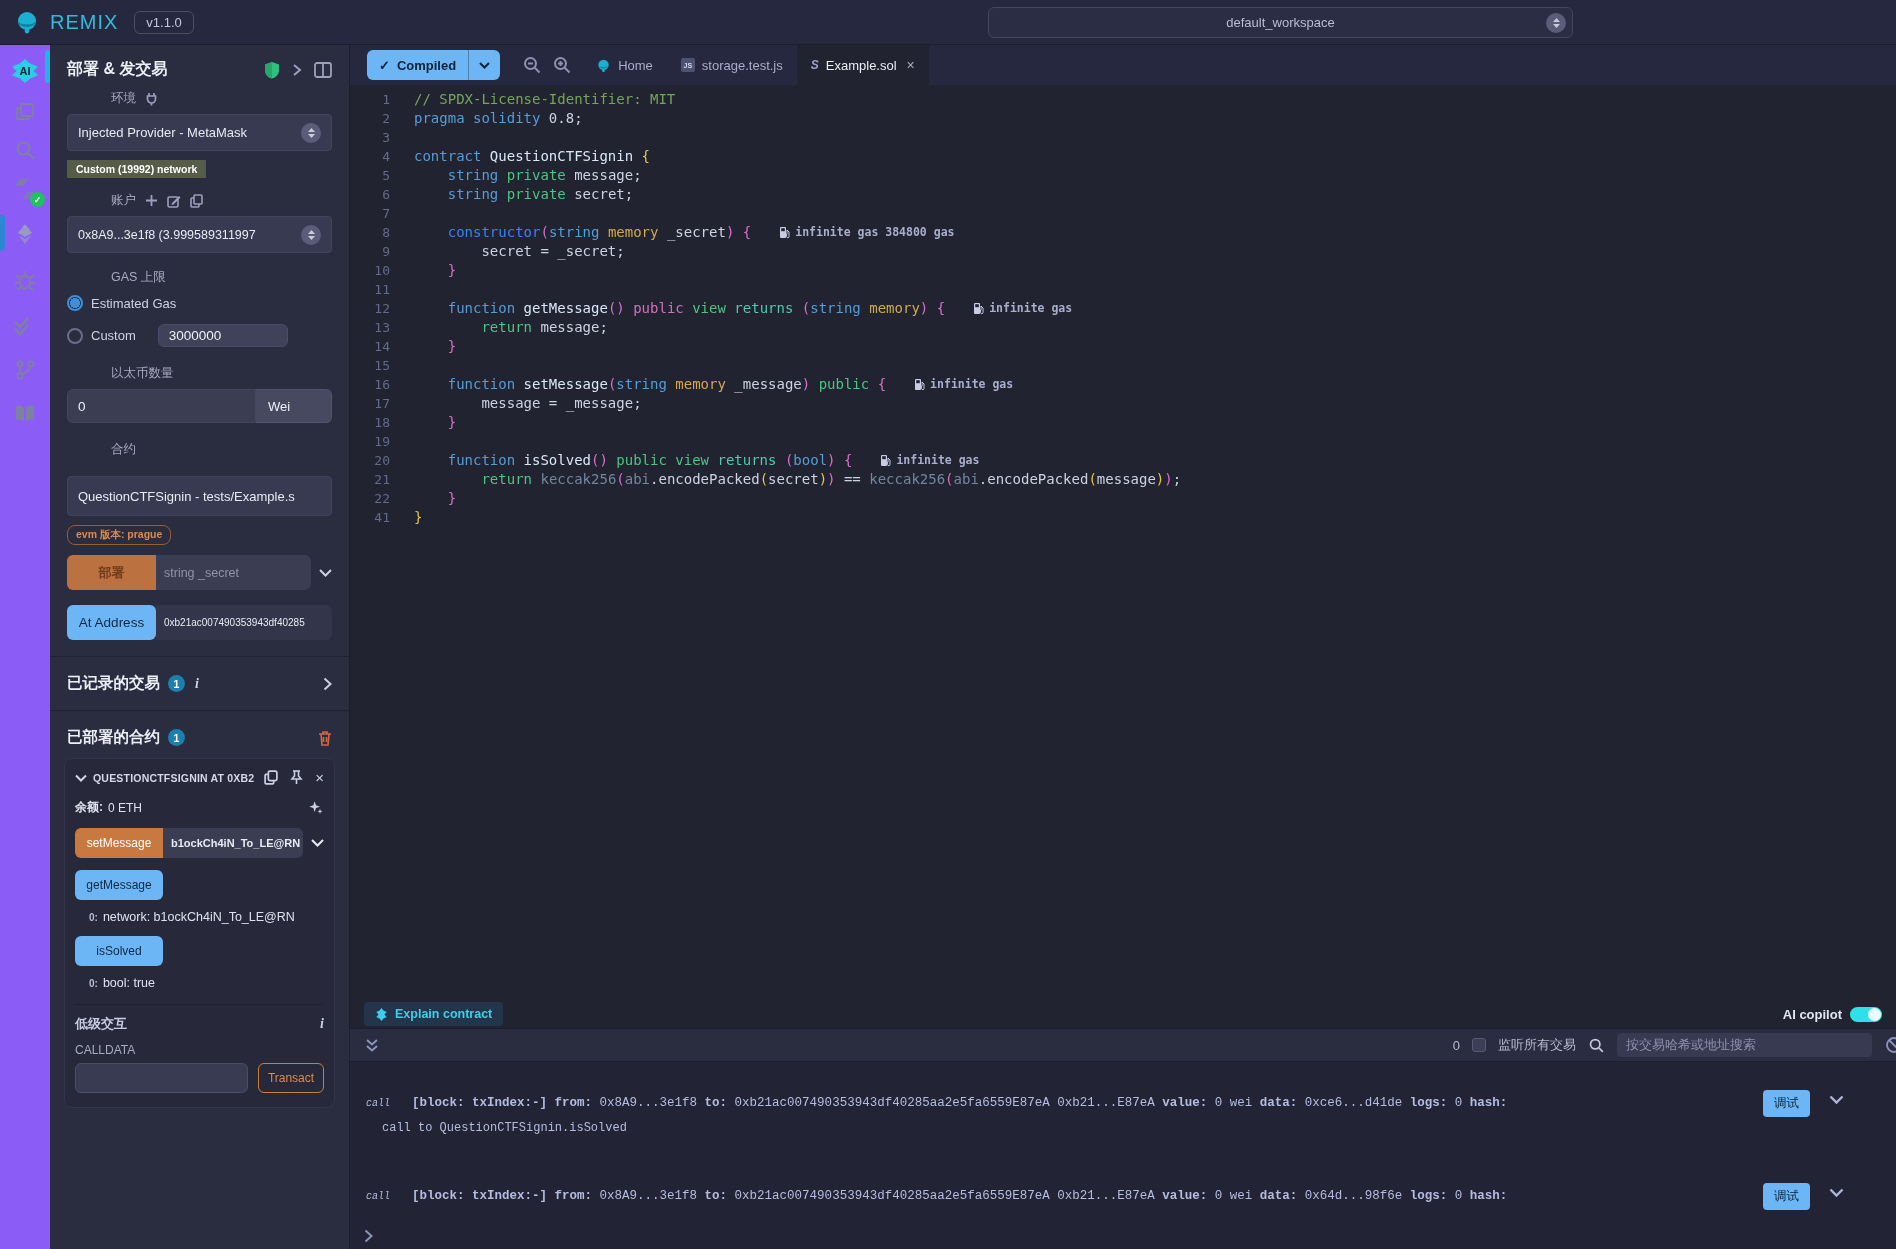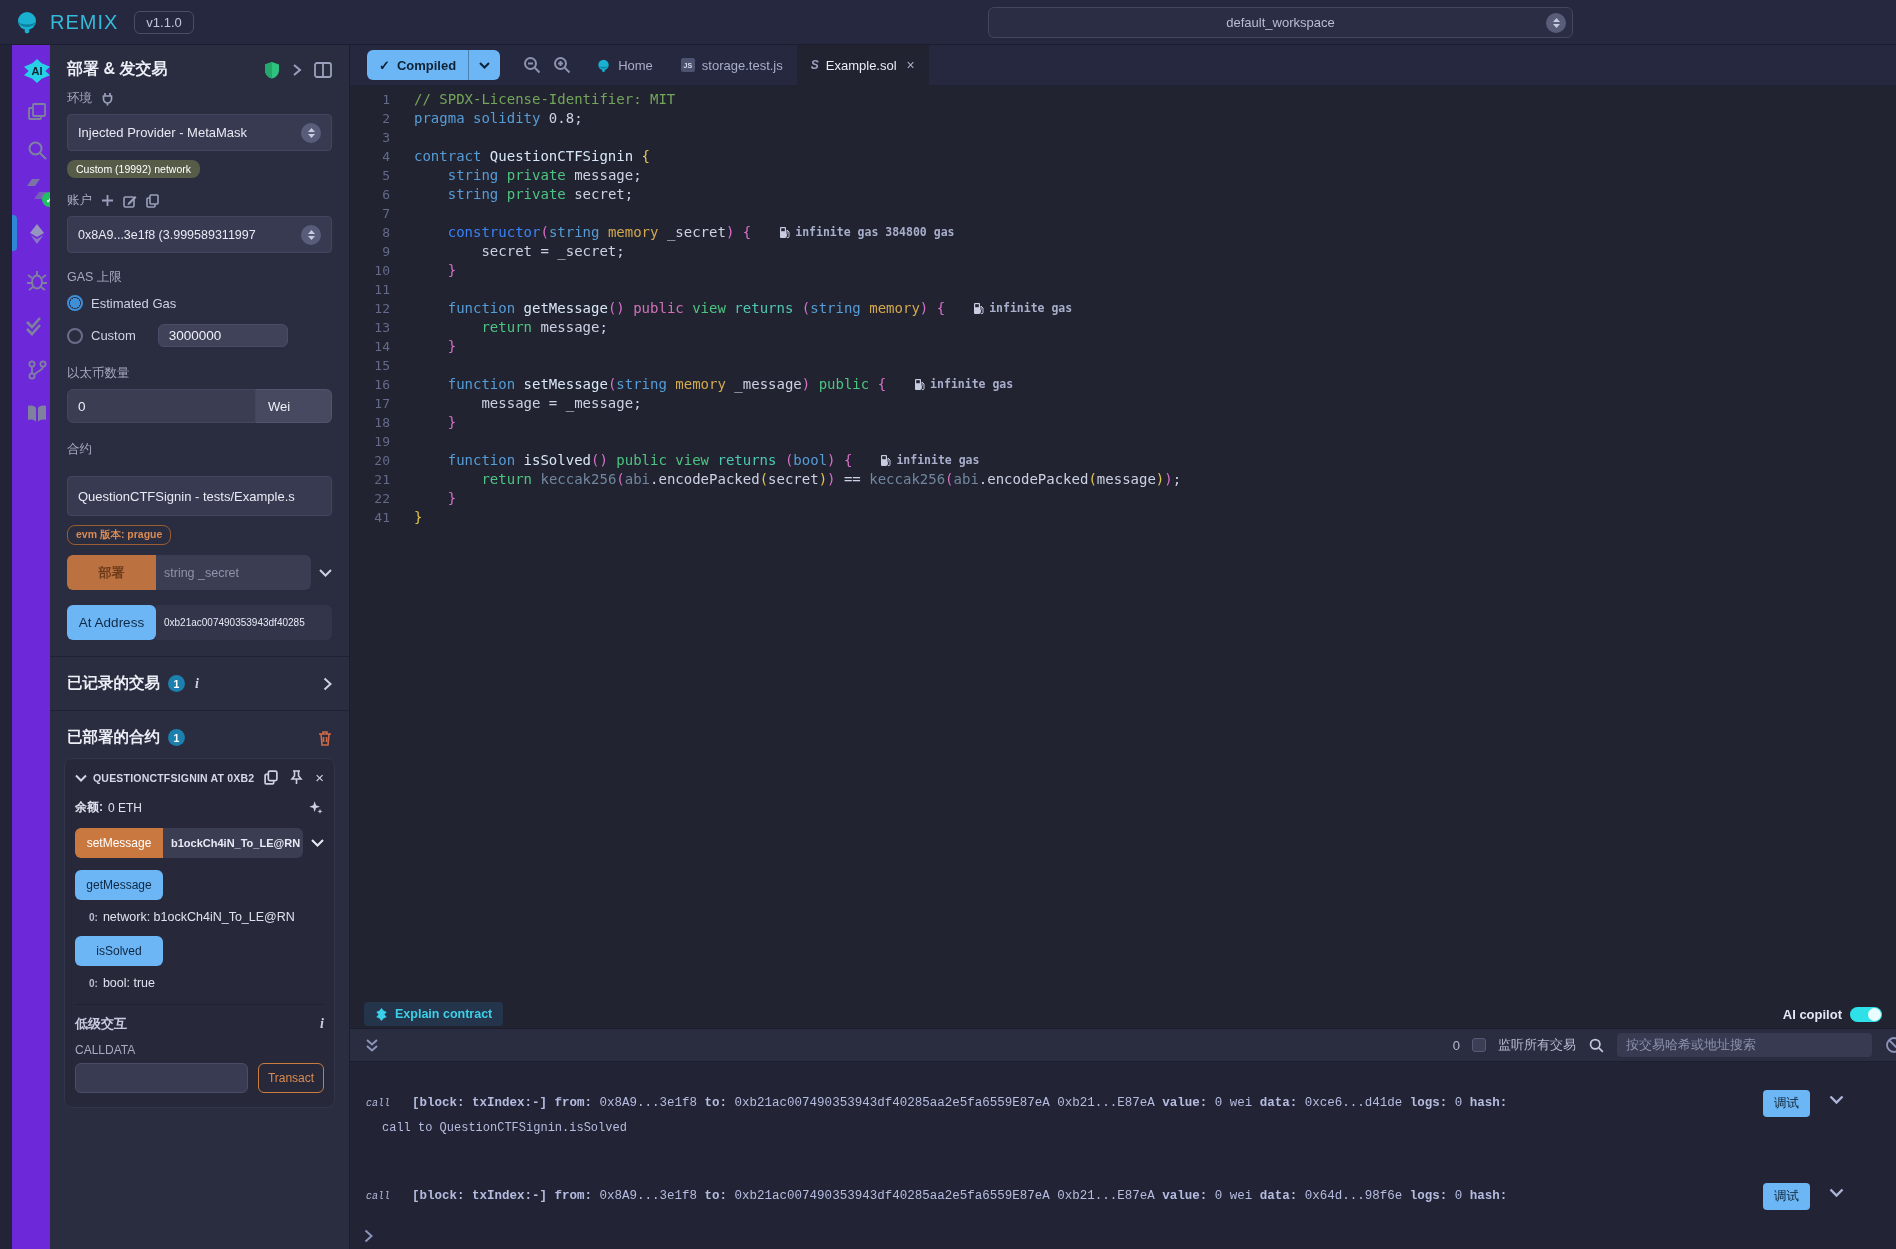--- a/index.html
+++ b/index.html
@@ -8,38 +8,38 @@
   
   #topbar { position:absolute; left:0; top:0; width:1896px; height:45px; background:#262840; border-bottom:1px solid #1c1e30; display:flex; align-items:center; z-index:5; }
   .brand-logo { margin-left:14px; }
   .brand-name { margin-left:10px; font-size:20px; letter-spacing:1px; color:#35b9d8; font-weight:400; }
   .ver-badge { margin-left:16px; border:1px solid #4a4d68; border-radius:6px; padding:3px 11px; font-size:13px; color:#c3c6da; }
   #workspace-select { position:absolute; left:988px; top:7px; width:585px; height:31px; background:#2b2d45; border:1px solid #43465f; border-radius:6px; display:flex; align-items:center; justify-content:center; font-size:13px; color:#b9bcd2; }
   .updown { width:20px; height:20px; border-radius:50%; background:#5a5d79; display:flex; align-items:center; justify-content:center; flex:none; }
   #workspace-select .updown { position:absolute; right:6px; }
 
   
-  #activitybar { position:absolute; left:0; top:45px; width:50px; height:1204px; background:#6d28d9;margin-left:12px; }
+  #activitybar { position:absolute; left:0; top:45px; width:50px; height:1204px; background:#8b5cf6; }
   .ab-item { position:absolute; left:11px; width:28px; height:28px; display:flex; align-items:center; justify-content:center; }
   .ab-ind { position:absolute; left:0; width:5px; border-radius:0 4px 4px 0; background:#2f86d6; }
   .panel-scroll { position:absolute; left:45px; width:5px; border-radius:4px; background:#23b3e8; }
   .ai-chip { width:26px; height:24px; background:#28d0e7; border-radius:6px; color:#123; font-weight:bold; font-size:11px; display:flex; align-items:center; justify-content:center; clip-path:polygon(50% 0,68% 18%,100% 32%,82% 50%,100% 68%,68% 82%,50% 100%,32% 82%,0 68%,18% 50%,0 32%,32% 18%); }
   .check-badge { position:absolute; right:-6px; bottom:-4px; width:15px; height:15px; border-radius:50%; background:#21c063; display:flex; align-items:center; justify-content:center; color:#fff; font-size:9px; font-weight:bold; }
 
   
   #sidepanel { position:absolute; left:50px; top:45px; width:300px; height:1204px; background:#2a2c3f; border-right:1px solid #1c1e30; }
   .sp-pad { padding:0 17px; }
   .sp-header { display:flex; align-items:center; padding:14px 17px 10px 17px; }
   .sp-title { font-size:16px; font-weight:bold; color:#eceef6; flex:1; }
   .sp-header .hicon { margin-left:12px; }
-  .lbl { font-size:12.5px; color:#a7aabf; }
+  .lbl { font-size:12.5px; color:#a7aabf;margin-left:44px; }
   .row { display:flex; align-items:center; }
   .select { height:37px; background:#383a52; border:1px solid #42455f; border-radius:4px; display:flex; align-items:center; padding:0 10px; color:#e8e9f2; font-size:13px; position:relative; }
   .select .updown { margin-left:auto; }
-  .net-badge { display:inline-block; margin-top:9px; background:#575c49; color:#fff; font-weight:normal; font-size:10.5px; border-radius:8px; padding:3px 9px; }
+  .net-badge { display:inline-block; margin-top:9px; background:#575c49; color:#fff; font-weight:bold; font-size:10.5px; border-radius:0; padding:3px 9px; }
   .icon-btn { margin-left:9px; display:inline-flex; }
   .radio { width:16px; height:16px; border-radius:50%; border:2px solid #6a6e8a; margin-right:8px; flex:none; }
   .radio.on { border-color:#3f8fd8; background:radial-gradient(circle, #3f8fd8 0 5px, transparent 5px); }
   .txt-input { background:#404259; border:1px solid #4a4d68; border-radius:6px; color:#eef0f8; font-size:13.5px; padding:0 10px; height:23px; }
   .val-row { display:flex; margin-top:7px; }
   .val-input { flex:1; height:34px; background:#3b3d53; border:1px solid #44465e; border-radius:6px 0 0 6px; color:#eef0f8; font-size:13.5px; display:flex; align-items:center; padding:0 10px; }
   .val-unit { width:76px; height:34px; background:#474960; border:1px solid #52546e; border-left:none; border-radius:0 6px 6px 0; color:#eef0f8; font-size:13px; display:flex; align-items:center; padding:0 12px; }
   .evm-badge { display:inline-block; margin-top:9px; border:1px solid #9c5c32; color:#d98b52; font-size:10.5px; font-weight:bold; border-radius:8px; padding:2px 8px; }
   .btn-orange { background:#bc7140; color:#6e3c1b; font-weight:bold; font-size:13px; border-radius:6px 0 0 6px; height:35px; width:89px; display:flex; align-items:center; justify-content:center; flex:none; }
   .btn-blue { background:#6cb6f5; color:#102a45; font-size:13.5px; border-radius:6px; height:35px; width:89px; display:flex; align-items:center; justify-content:center; flex:none; }

